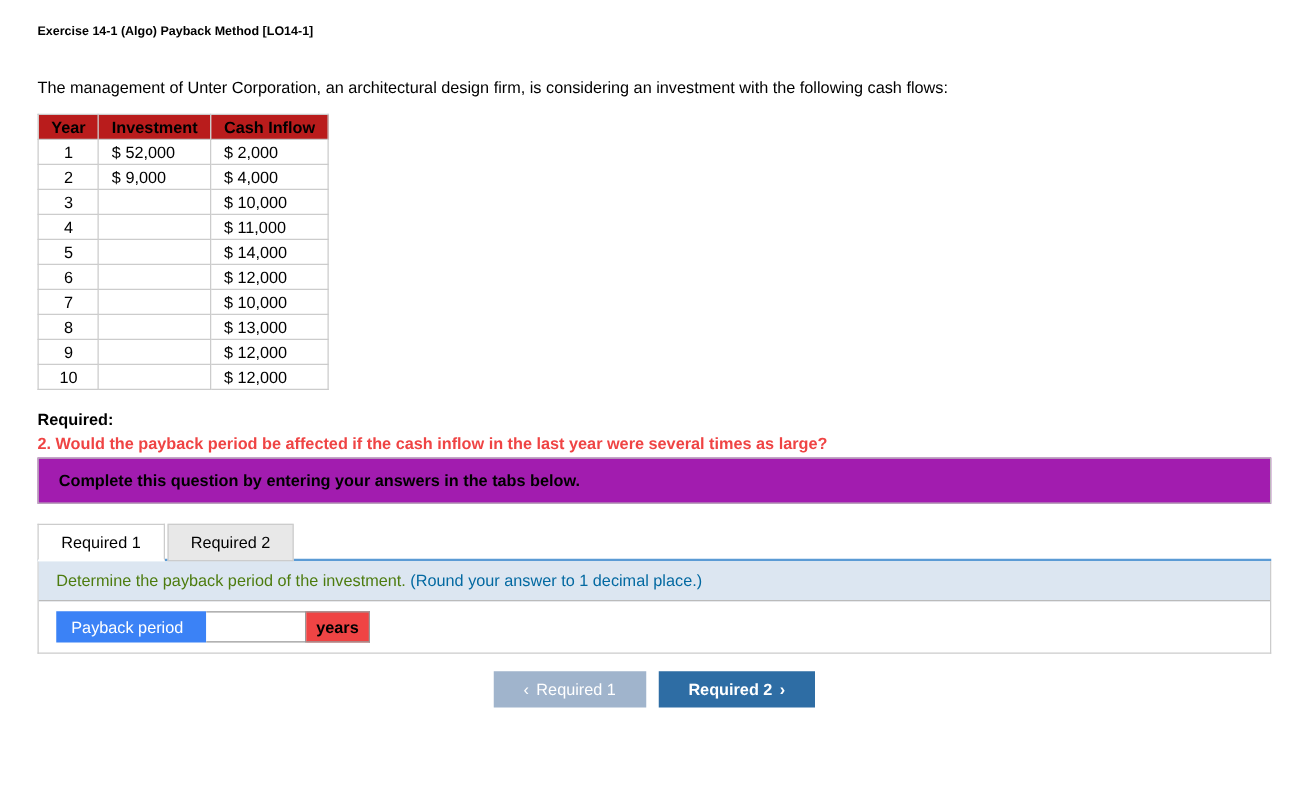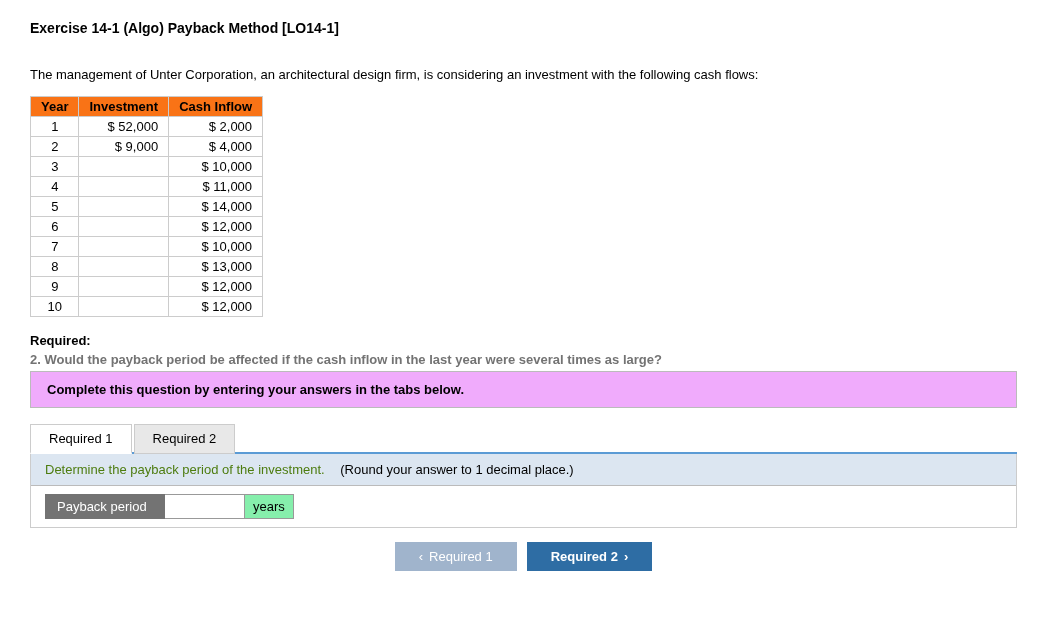--- a/index.html
+++ b/index.html
@@ -6,63 +6,63 @@
     body {
       font-family: Arial, sans-serif;
       font-size: 13px;
       background: #fff;
       color: #000;
       padding: 20px 30px;
       width: 1047px;
       min-height: 639px;
     }
     h1 {
-      font-size: 14px;
+      font-size: 10px;
       font-weight: bold;
       margin-bottom: 14px;
     }
     .intro {
       margin-bottom: 14px;
       font-size: 13px;
       margin-top: 31px;
     }
     table.data-table {
       border-collapse: collapse;
       margin-bottom: 16px;
       font-size: 13px;
     }
     table.data-table th, table.data-table td {
       border: 1px solid #ccc;
       padding: 2px 10px;
-      text-align: right;
+      text-align: left;
     }
     table.data-table th {
-      background: #f97316;
+      background: #b91c1c;
       font-weight: bold;
       text-align: center;
     }
     table.data-table td:first-child {
       text-align: center;
     }
     .required-section {
       margin-bottom: 3px;
     }
     .required-section p {
       font-weight: bold;
       margin-bottom: 4px;
     }
     .required-section .req1 {
       color: #c17f24;
       margin-bottom: 2px;
     }
     .required-section .req2 {
-      color: #737373;
+      color: #ef4444;
     }
     .complete-box {
-      background: #f0abfc;
+      background: #a21caf;
       border: 1px solid #bbb;
       padding: 10px 16px;
       margin-bottom: 0;
       font-weight: bold;
       font-size: 13px;
     }
     .tabs-row {
       display: flex;
       border-bottom: 2px solid #5b9bd5;
       margin-top: 14px;
@@ -101,40 +101,41 @@
     .tab-instruction span {
       color: #4d7c0f;
     }
     .payback-row {
       display: flex;
       align-items: center;
       padding: 8px 14px;
       gap: 0;
     }
     .payback-label {
-      background: #737373;
+      background: #3b82f6;
       color: #fff;
       padding: 5px 12px;
       font-size: 13px;
       min-width: 120px;
     }
     .payback-input {
       border: 1px solid #999;
       border-left: none;
       padding: 4px 6px;
       width: 80px;
       font-size: 13px;
       outline: none;
     }
     .payback-unit {
       padding: 4px 8px;
       font-size: 13px;
       border: 1px solid #999;
       border-left: none;
-      background: #86efac;
+      background: #ef4444;
+      font-weight: bold;
     }
     .nav-buttons {
       display: flex;
       justify-content: center;
       gap: 10px;
       padding: 14px 0 8px 0;
     }
     .nav-btn {
       padding: 7px 24px;
       font-size: 13px;
@@ -235,21 +236,21 @@
 <div class="complete-box">Complete this question by entering your answers in the tabs below.</div>
 
 <div class="tabs-row">
   <div class="tab active">Required 1</div>
   <div class="tab">Required 2</div>
 </div>
 
 <div class="tab-content">
   <div class="tab-instruction">
     <span>Determine the payback period of the investment.</span>
-    <span style="color:#000000;margin-left:12px;">(Round your answer to 1 decimal place.)</span>
+    <span style="color:#0369a1;">(Round your answer to 1 decimal place.)</span>
   </div>
   <div class="payback-row">
     <div class="payback-label">Payback period</div>
     <input class="payback-input" type="text" value="" style="">
     <div class="payback-unit">years</div>
   </div>
 </div>
 
 <div class="nav-buttons">
   <button class="nav-btn prev">

